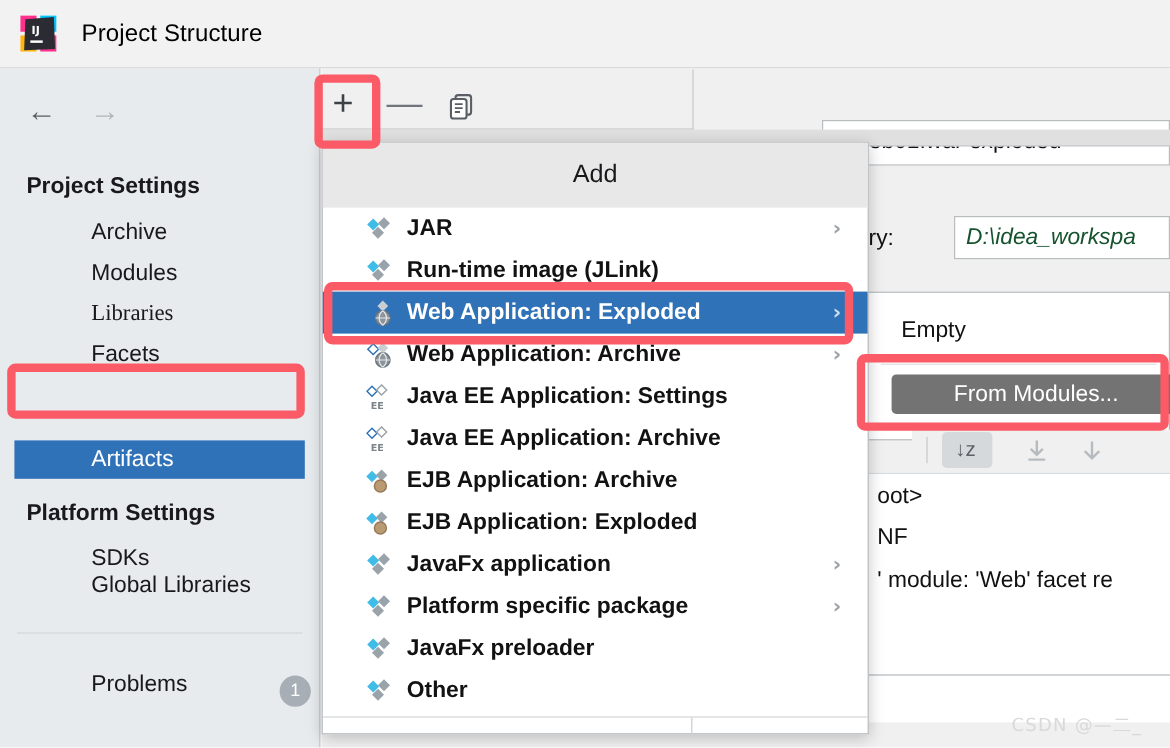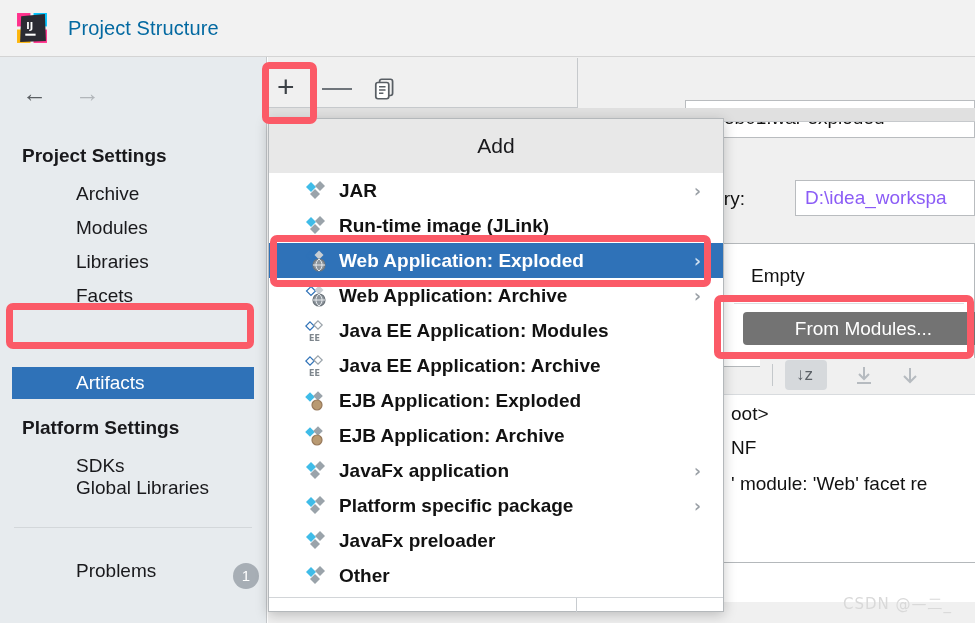--- a/index.html
+++ b/index.html
@@ -15,21 +15,21 @@
   .titlebar {
     position: absolute; left: 0; top: 0; width: 975px; height: 57px;
     background: #f2f2f2;
     border-bottom: 1px solid #d4d4d4;
   }
   .ij-logo {
     position: absolute; left: 16px; top: 12px; width: 33px; height: 33px;
   }
   .title-text {
     position: absolute; left: 68px; top: 17px;
-    font-size: 20px; color: #0369a1; letter-spacing: .1px;
+    font-size: 20px; color: #000000; letter-spacing: .1px;
   }
 
   
   .sidebar {
     position: absolute; left: 0; top: 57px; width: 267px; height: 566px;
     background: #e7ebee;
     border-right: 1px solid #c6c9cc;
   }
   .nav-arrows { position: absolute; left: 22px; top: 24px; display: flex; gap: 28px; }
   .nav-arrow { font-size: 25px; color: #5b5f63; line-height: 1; user-select: none; }
@@ -94,21 +94,21 @@
   .rp-dir-label {
     position: absolute; left: 708px; top: 188px;
     font-size: 19px; color: #121212; white-space: nowrap;
   }
   .rp-dir-field {
     position: absolute; left: 795px; top: 180px; width: 180px; height: 36px;
     background: #ffffff; border: 1px solid #b9bcbf;
   }
   .rp-dir-value {
     position: absolute; left: 805px; top: 187px;
-    font-size: 19px; color: #8b5cf6; white-space: nowrap;
+    font-size: 19px; color: #14532d; white-space: nowrap; font-style: italic;
   }
 
   .rp-popup {
     position: absolute; left: 722px; top: 243px; width: 253px; height: 124px;
     background: #ffffff; border: 1px solid #b4b8bb;
   }
   .rp-popup-empty {
     position: absolute; left: 750px; top: 264px;
     font-size: 19px; color: #121212;
   }
@@ -223,21 +223,21 @@
 
   <div class="sidebar">
     <div class="nav-arrows">
       <span class="nav-arrow">←</span>
       <span class="nav-arrow disabled">→</span>
     </div>
 
     <div class="sb-group" style="top:88px;">Project Settings</div>
     <div class="sb-item" style="top:126px;">Archive</div>
     <div class="sb-item" style="top:160px;">Modules</div>
-    <div class="sb-item" style="top:194px;">Libraries</div>
+    <div class="sb-item" style="top:194px;font-family:Liberation Serif, serif;">Libraries</div>
     <div class="sb-item" style="top:228px;">Facets</div>
     <div class="sb-item selected" style="top:310px;">Artifacts</div>
 
     <div class="sb-group" style="top:360px;">Platform Settings</div>
     <div class="sb-item" style="top:398px;">SDKs</div>
     <div class="sb-item" style="top:420px;">Global Libraries</div>
 
     <div class="sb-divider"></div>
     <div class="sb-item" style="top:503px;">Problems</div>
     <div class="sb-badge">1</div>
@@ -327,45 +327,45 @@
             </svg></span>
           <span class="mi-label">Web Application: Archive</span>
           <span class="mi-arrow">›</span>
         </div>
         <div class="menu-item">
           <span class="mi-icon"><svg width="24" height="22" viewBox="0 0 24 22">
               <path d="M5 1.7999999999999998 L9.2 6 L5 10.2 L0.7999999999999998 6 Z" fill="none" stroke="#2f72b8" stroke-width="1.2"></path>
               <path d="M13 0.7999999999999998 L17.2 5 L13 9.2 L8.8 5 Z" fill="none" stroke="#9aa3aa" stroke-width="1.2"></path>
               <text x="4" y="21" font-size="8" font-family="DejaVu Sans, sans-serif" fill="#7d858c">EE</text>
             </svg></span>
-          <span class="mi-label">Java EE Application: Modules</span>
+          <span class="mi-label">Java EE Application: Settings</span>
         </div>
         <div class="menu-item">
           <span class="mi-icon"><svg width="24" height="22" viewBox="0 0 24 22">
               <path d="M5 1.7999999999999998 L9.2 6 L5 10.2 L0.7999999999999998 6 Z" fill="none" stroke="#2f72b8" stroke-width="1.2"></path>
               <path d="M13 0.7999999999999998 L17.2 5 L13 9.2 L8.8 5 Z" fill="none" stroke="#9aa3aa" stroke-width="1.2"></path>
               <text x="4" y="21" font-size="8" font-family="DejaVu Sans, sans-serif" fill="#7d858c">EE</text>
             </svg></span>
           <span class="mi-label">Java EE Application: Archive</span>
         </div>
         <div class="menu-item">
           <span class="mi-icon"><svg width="24" height="22" viewBox="0 0 24 22">
               <path d="M5 2.2 L9.8 7 L5 11.8 L0.20000000000000018 7 Z" fill="#3fbce8"></path>
               <path d="M13 1.2000000000000002 L17.8 6 L13 10.8 L8.2 6 Z" fill="#9aa3aa"></path>
               <circle cx="12" cy="15" r="5" fill="#b99a72" stroke="#97795a" stroke-width="1.2"></circle>
             </svg></span>
-          <span class="mi-label">EJB Application: Exploded</span>
+          <span class="mi-label">EJB Application: Archive</span>
         </div>
         <div class="menu-item">
           <span class="mi-icon"><svg width="24" height="22" viewBox="0 0 24 22">
               <path d="M5 2.2 L9.8 7 L5 11.8 L0.20000000000000018 7 Z" fill="#3fbce8"></path>
               <path d="M13 1.2000000000000002 L17.8 6 L13 10.8 L8.2 6 Z" fill="#9aa3aa"></path>
               <circle cx="12" cy="15" r="5" fill="#b99a72" stroke="#97795a" stroke-width="1.2"></circle>
             </svg></span>
-          <span class="mi-label">EJB Application: Archive</span>
+          <span class="mi-label">EJB Application: Exploded</span>
         </div>
         <div class="menu-item">
           <span class="mi-icon"><svg width="24" height="22" viewBox="0 0 24 22">
               <path d="M6 2 L11 7 L6 12 L1 7 Z" fill="#3fbce8"></path>
               <path d="M15 1 L20 6 L15 11 L10 6 Z" fill="#9aa3aa"></path>
               <path d="M10 9 L15 14 L10 19 L5 14 Z" fill="#9aa3aa"></path>
             </svg></span>
           <span class="mi-label">JavaFx application</span>
           <span class="mi-arrow">›</span>
         </div>

